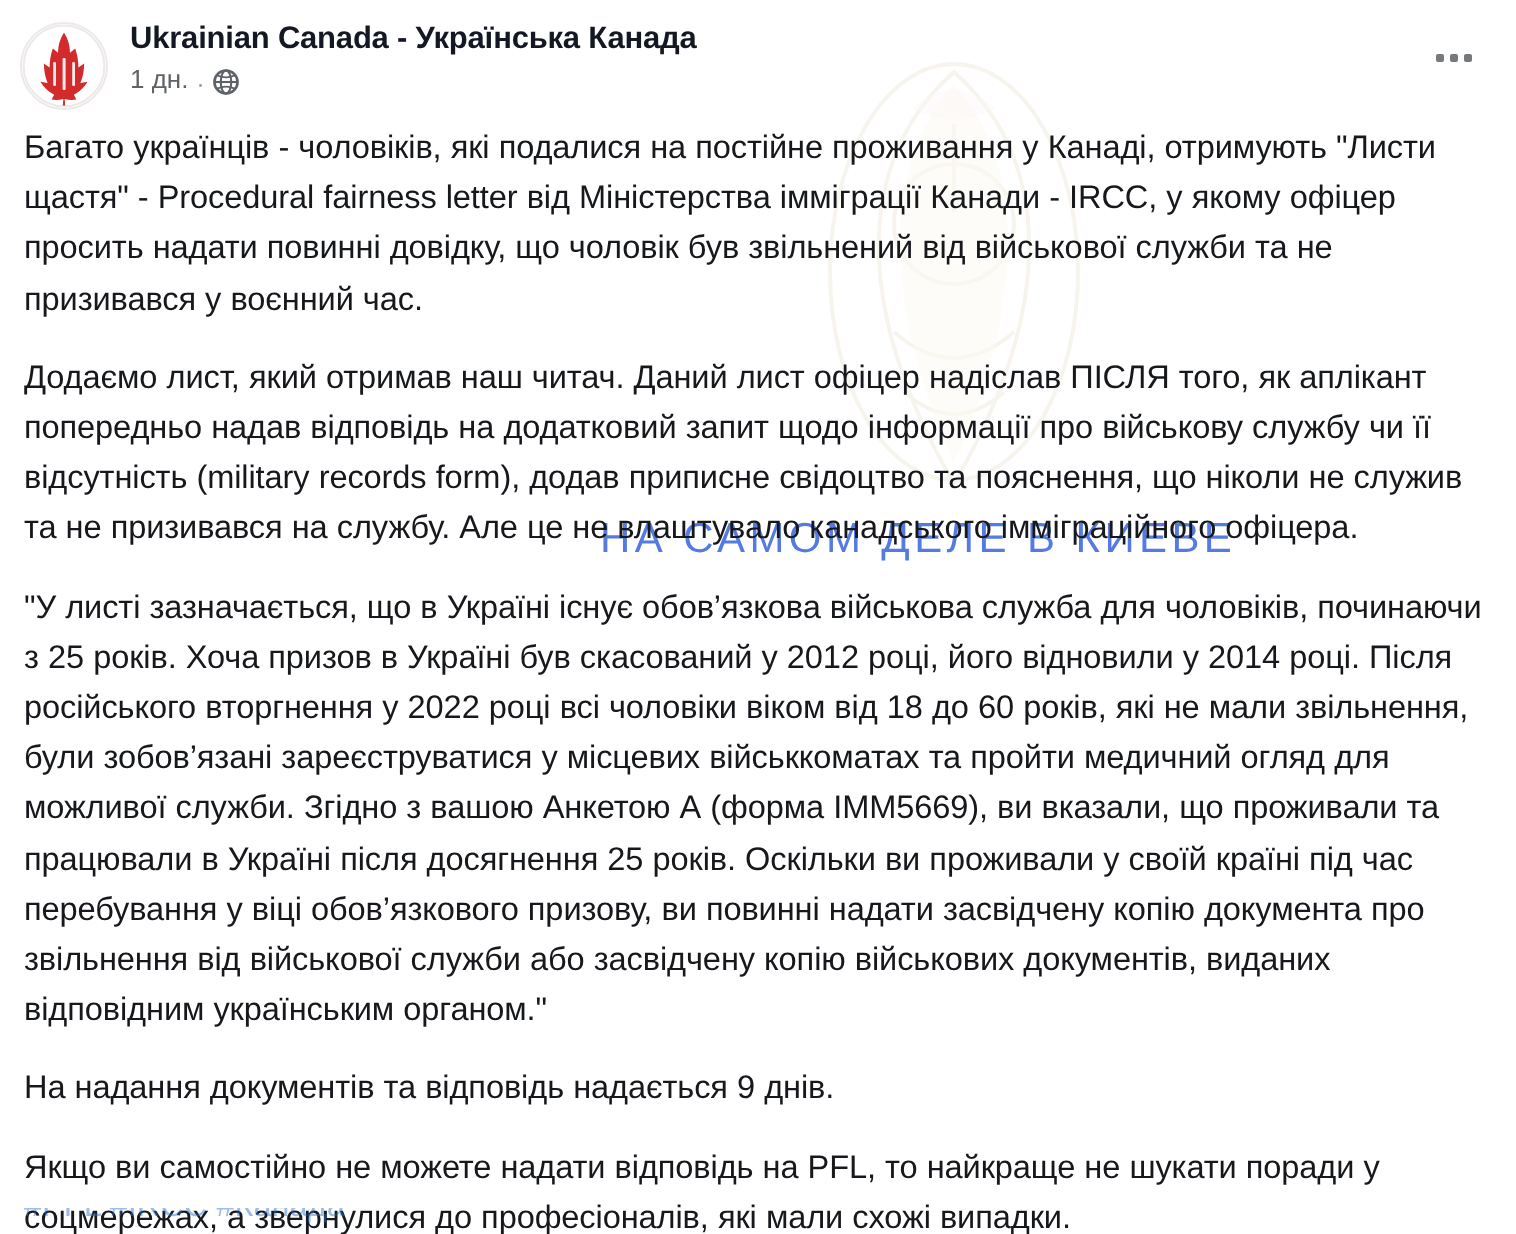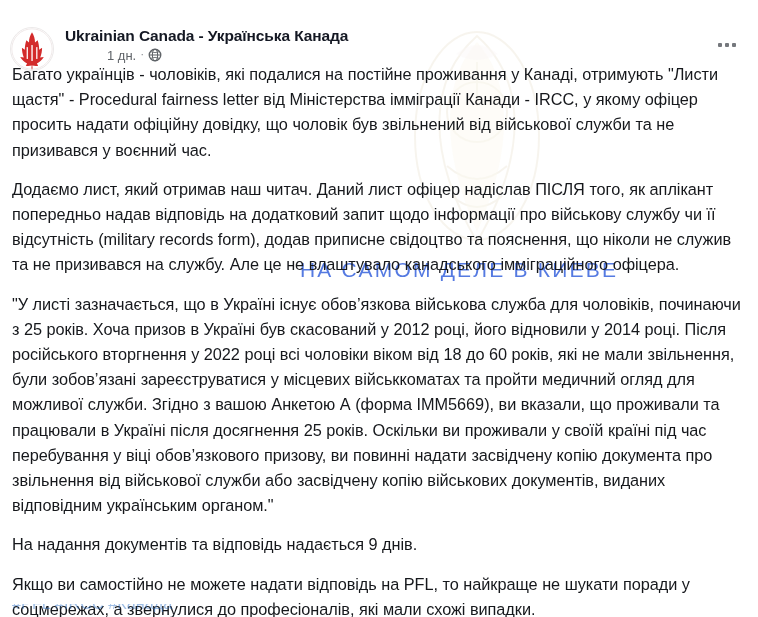--- a/index.html
+++ b/index.html
@@ -50,21 +50,21 @@
     font-family: Liberation Sans, sans-serif;
     white-space: nowrap;
   }
 
   
   .post-header {
     position: relative;
     z-index: 2;
     display: flex;
     align-items: flex-start;
-    padding: 26px 12px 0 10px;
+    padding: 10px 12px 0 10px;
     height: 52px;
     box-sizing: border-box;
   }
   .avatar {
     width: 42px;
     height: 42px;
     border-radius: 50%;
     background: #ffffff;
     border: 1px solid #ece9e9;
     flex: 0 0 auto;
@@ -85,26 +85,25 @@
   .page-name {
     font-size: 15.5px;
     font-weight: bold;
     color: #141823;
     line-height: 19px;
     letter-spacing: -0.1px;
     white-space: nowrap;
   }
   .meta-row {
     display: flex;
-    align-items: flex-start;
+    align-items: flex-end;
     margin-top: 3px;
     font-size: 13px;
     color: #5b5f66;
     line-height: 16px;
-    margin-left: 42px;
   }
   .meta-time { color: #5f6368; }
   .meta-dot {
     margin: 0 4px;
     color: #8d9096;
     font-size: 12px;
     line-height: 12px;
   }
   .globe-icon {
     display: inline-flex;
@@ -237,21 +236,21 @@
     </div>
 
     <button class="more-btn" aria-label="menu">
       <span></span>
       <span></span>
       <span></span>
     </button>
   </div>
 
   <div class="post-body">
-    <p class="para">Багато українців - чоловіків, які подалися на постійне проживання у Канаді, отримують "Листи щастя" - Procedural fairness letter від Міністерства імміграції Канади - IRCC, у якому офіцер просить надати офіційну довідку, що чоловік був звільнений від військової служби та не призивався у воєнний час.</p>
+    <p class="para">Багато українців - чоловіків, які подалися на постійне проживання у Канаді, отримують "Листи щастя" - Procedural fairness letter від Міністерства імміграції Канади - IRCC, у якому офіцер просить надати повинні довідку, що чоловік був звільнений від військової служби та не призивався у воєнний час.</p>
     <p class="para">Додаємо лист, який отримав наш читач. Даний лист офіцер надіслав ПІСЛЯ того, як аплікант попередньо надав відповідь на додатковий запит щодо інформації про військову службу чи її відсутність (military records form), додав приписне свідоцтво та пояснення, що ніколи не служив та не призивався на службу. Але це не влаштувало канадського імміграційного офіцера.</p>
     <p class="para">"У листі зазначається, що в Україні існує обов’язкова військова служба для чоловіків, починаючи з 25 років. Хоча призов в Україні був скасований у 2012 році, його відновили у 2014 році. Після російського вторгнення у 2022 році всі чоловіки віком від 18 до 60 років, які не мали звільнення, були зобов’язані зареєструватися у місцевих військкоматах та пройти медичний огляд для можливої служби. Згідно з вашою Анкетою А (форма IMM5669), ви вказали, що проживали та працювали в Україні після досягнення 25 років. Оскільки ви проживали у своїй країні під час перебування у віці обов’язкового призову, ви повинні надати засвідчену копію документа про звільнення від військової служби або засвідчену копію військових документів, виданих відповідним українським органом."</p>
     <p class="para">На надання документів та відповідь надається 9 днів.</p>
     <p class="para">Якщо ви самостійно не можете надати відповідь на PFL, то найкраще не шукати поради у соцмережах, а звернулися до професіоналів, які мали схожі випадки.</p>
 
   </div>
 
   <div class="cut-line">
     <div class="cut-inner">#PFL #IRCC #Канада</div>
   </div>

